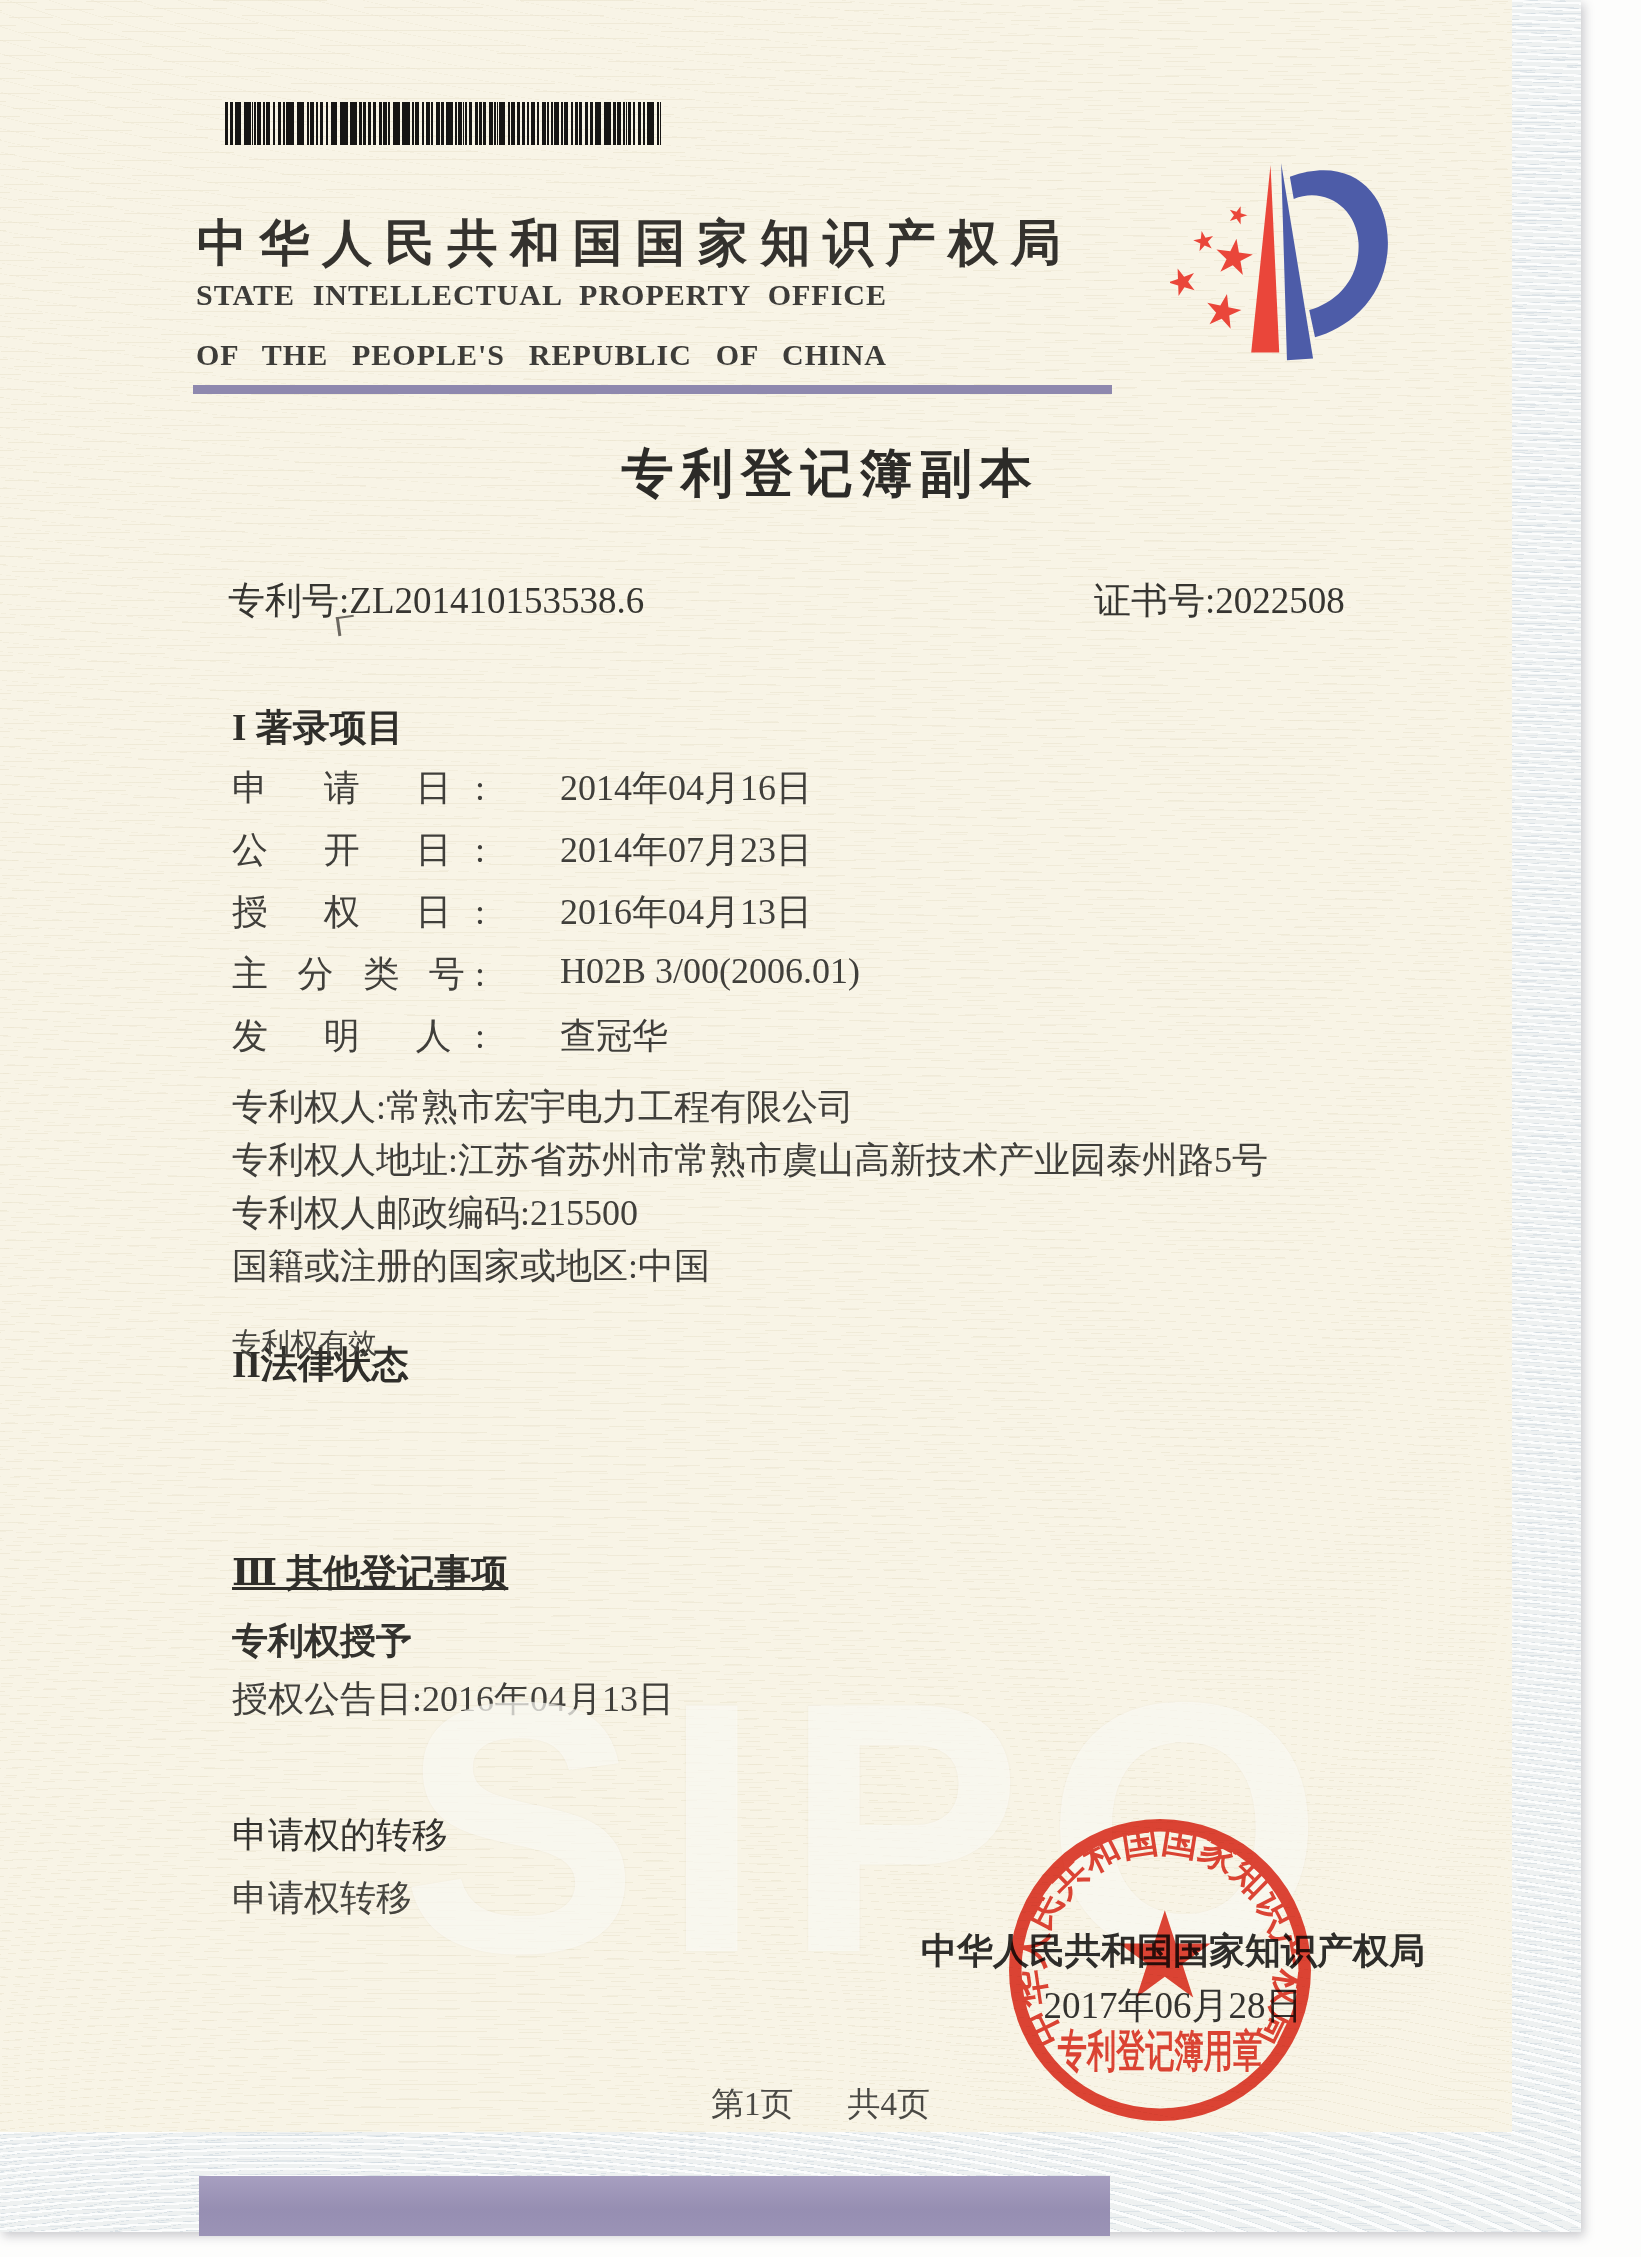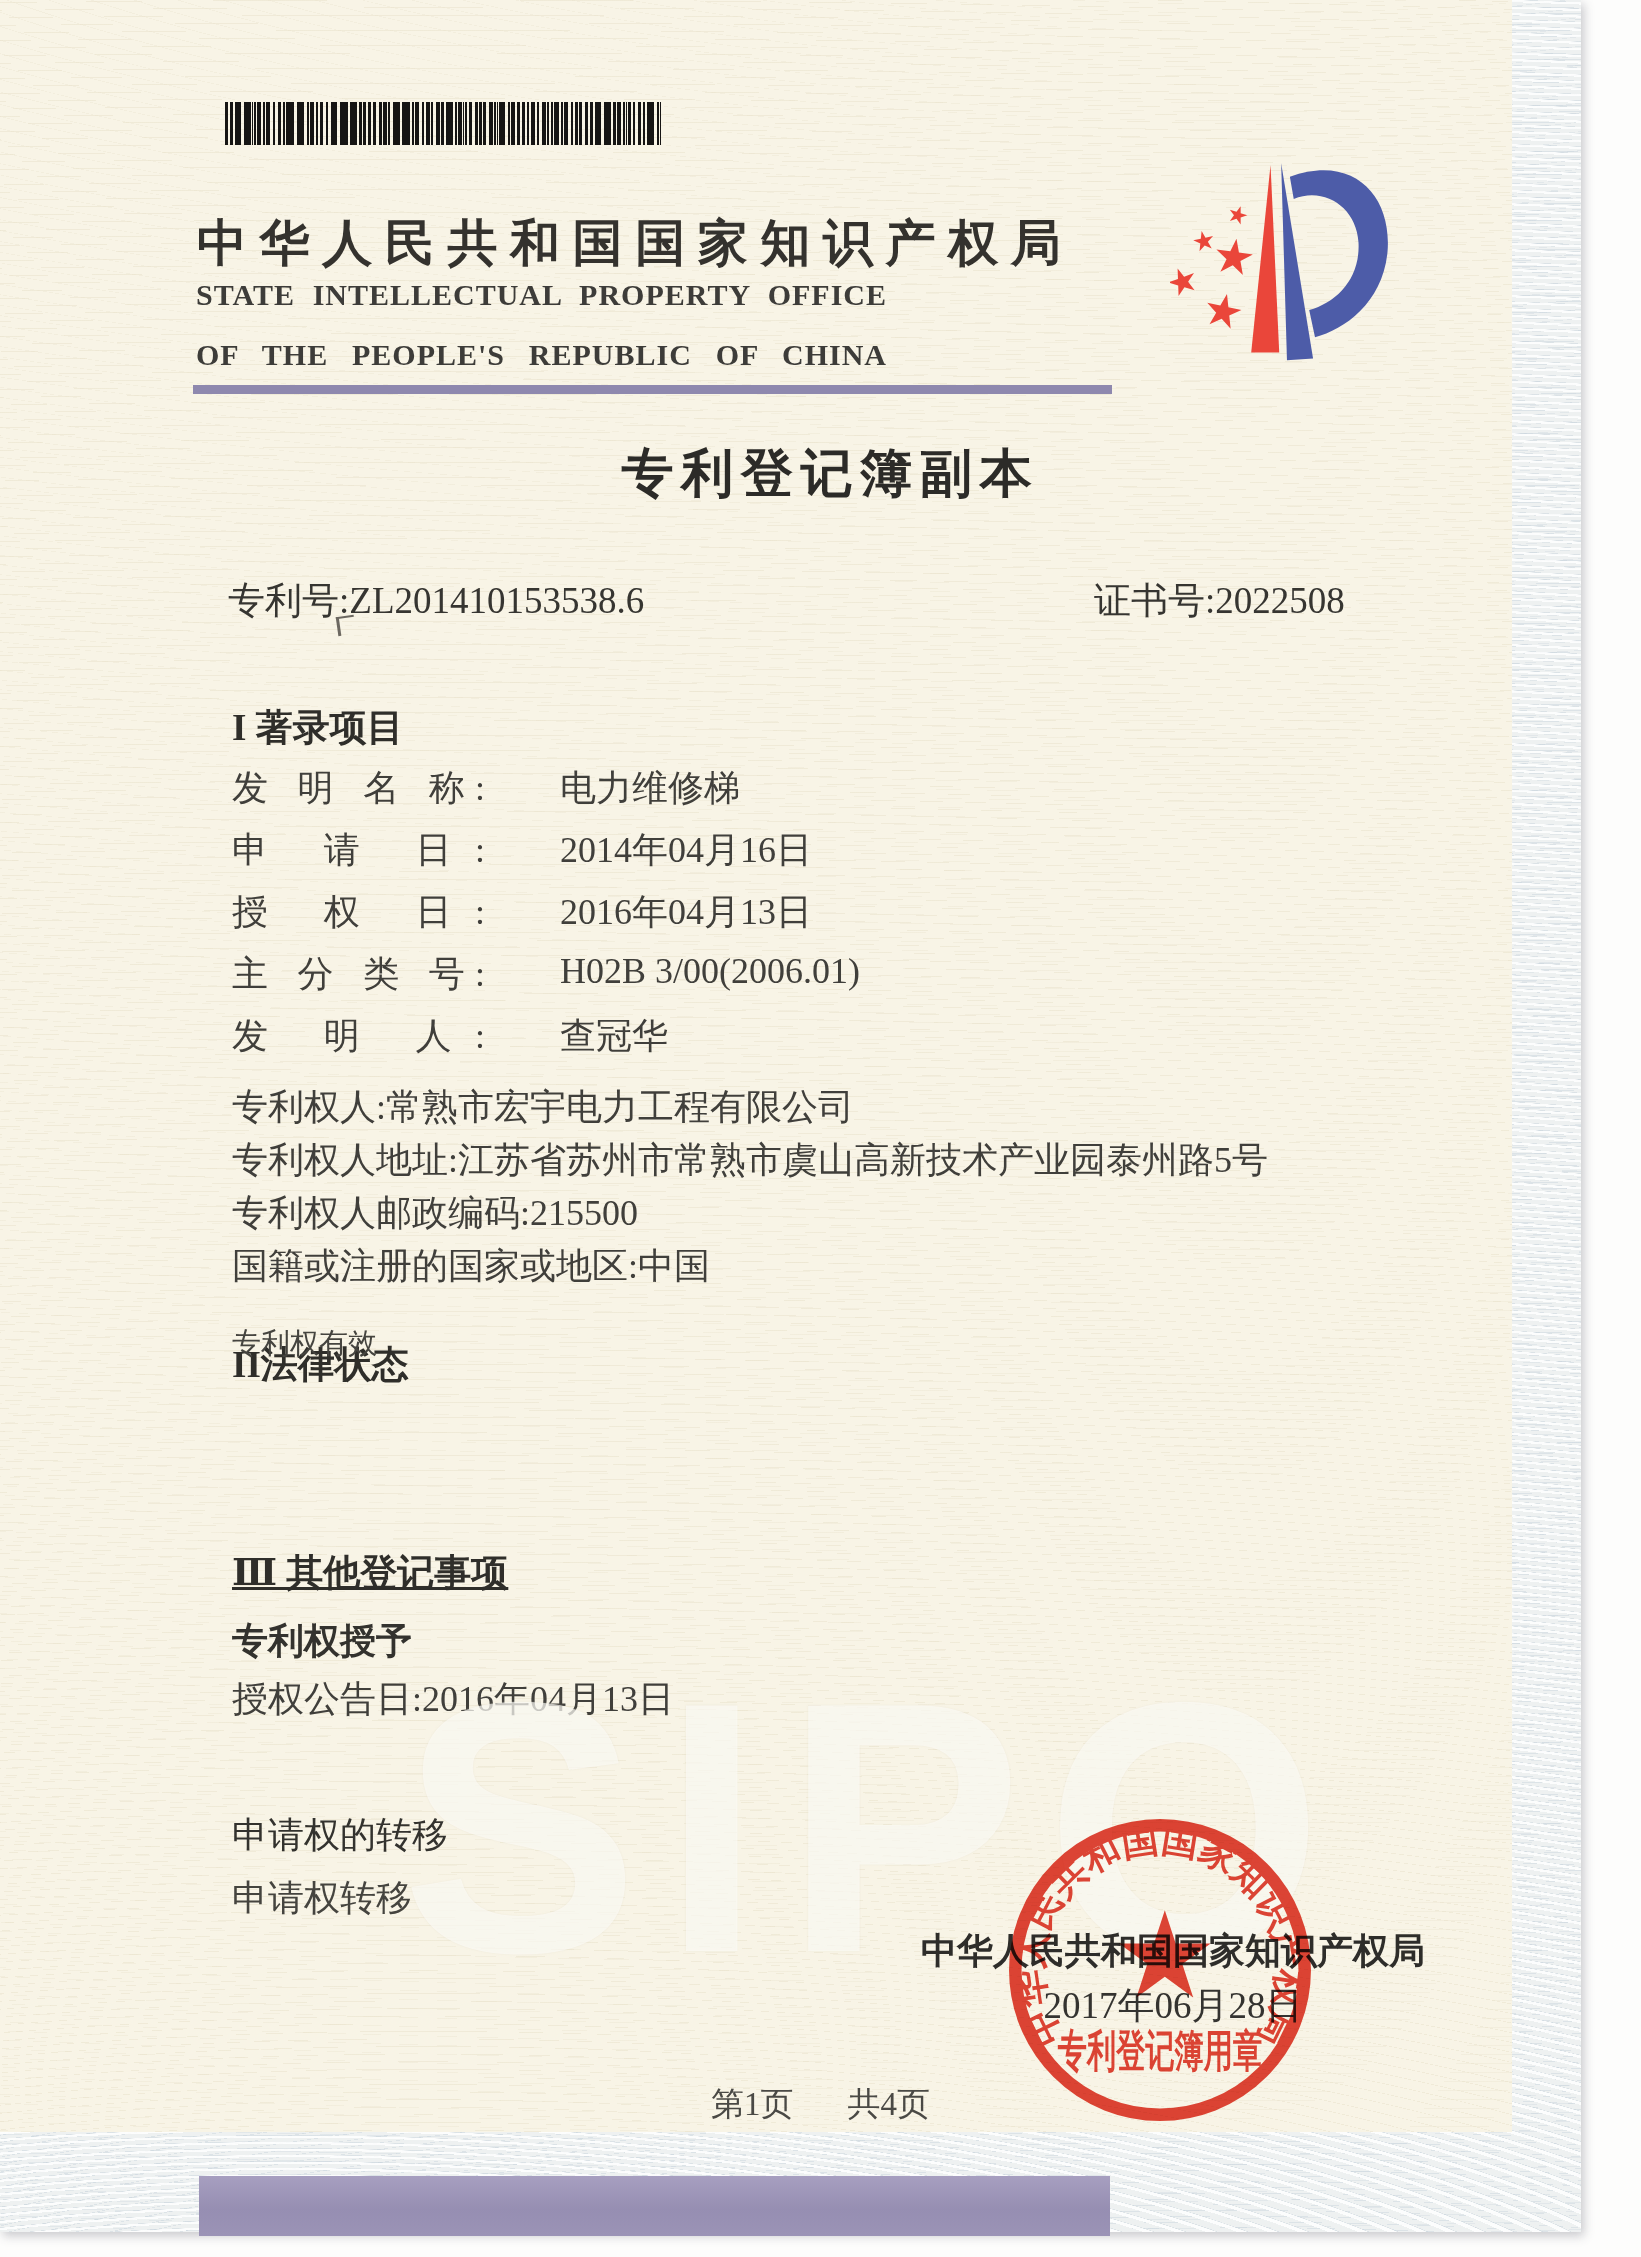--- a/index.html
+++ b/index.html
@@ -113,26 +113,26 @@
 
     <div class="abs doc-title">专利登记簿副本</div>
 
     <div class="abs pn pn-left">专利号:ZL201410153538.6</div>
     <div class="abs pn pn-right">证书号:2022508</div>
 
     <div class="abs h1">I 著录项目</div>
 
     <div class="abs fields">
       <div class="frow">
-        <span class="flab">发 明 名 称:</span>
-        <span class="fval">电力维修梯</span>
+        <span class="flab">申 请 日:</span>
+        <span class="fval">2014年04月16日</span>
       </div>
       <div class="frow">
-        <span class="flab">申 请 日:</span>
-        <span class="fval">2014年04月16日</span>
+        <span class="flab">公 开 日:</span>
+        <span class="fval">2014年07月23日</span>
       </div>
       <div class="frow">
         <span class="flab">授 权 日:</span>
         <span class="fval">2016年04月13日</span>
       </div>
       <div class="frow">
         <span class="flab">主 分 类 号:</span>
         <span class="fval">H02B 3/00(2006.01)</span>
       </div>
       <div class="frow">

